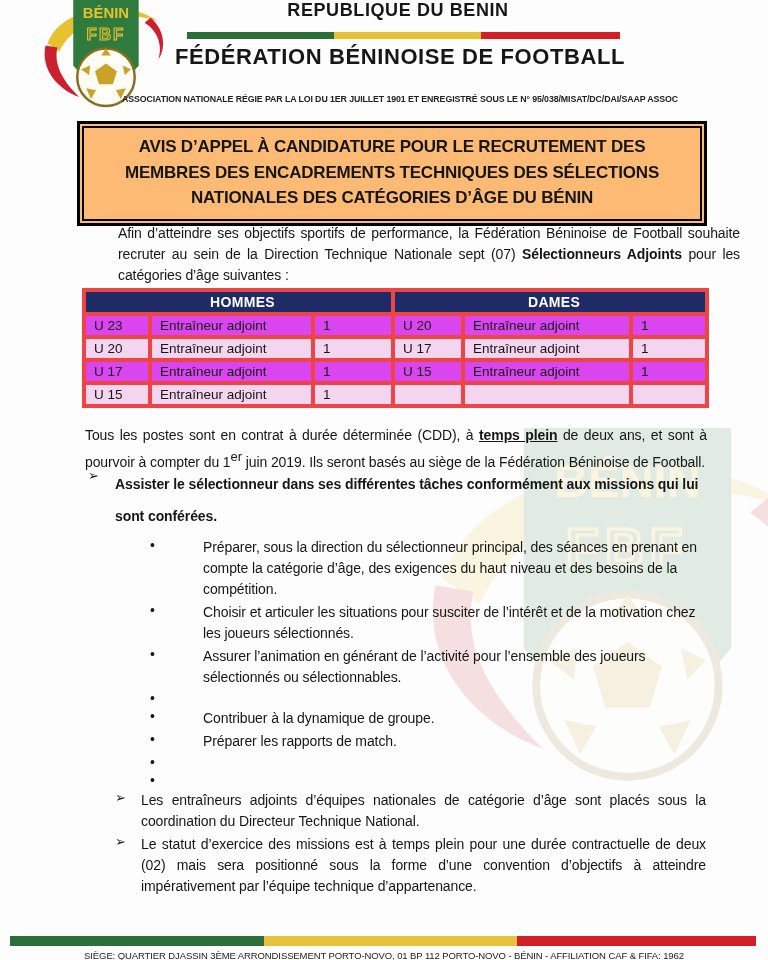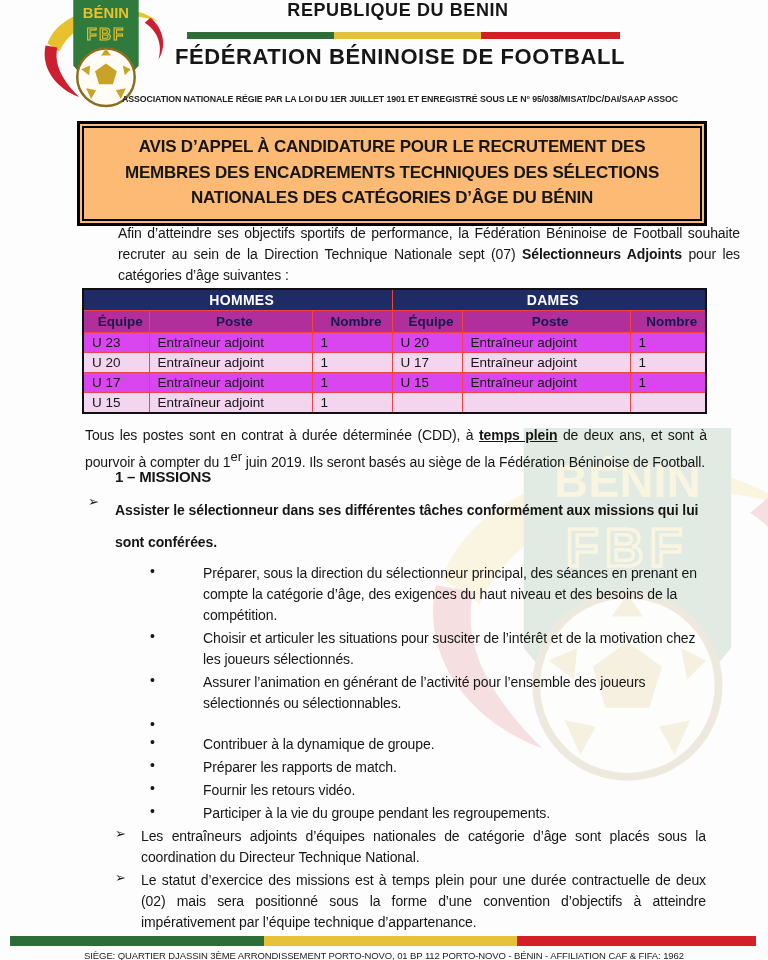--- a/index.html
+++ b/index.html
@@ -41,21 +41,21 @@
   .intro{top:223px;left:77px;width:622px;line-height:21px;margin-left:41px;}
   .contract{top:424px;left:85px;width:622px;line-height:22px;}
   .seg-bold{font-weight:bold;}
   .seg-underline{text-decoration:underline;}
   sup{font-size:13px;}
 
   
   .tbl-wrap{top:288px;left:82px;}
   table.recruit{border-collapse:collapse;width:623px;table-layout:fixed;
     font-size:13.5px;}
-  table.recruit th,table.recruit td{border:1px solid #ef4444;padding:0 0 0 8px;
+  table.recruit th,table.recruit td{border:4px solid #ef4444;padding:0 0 0 8px;
     overflow:hidden;white-space:nowrap;}
   table.recruit{border:2px solid #101010;}
   th.group{background:var(--navy);color:#fff;text-align:center;font-size:14px;
     height:20px;padding:0;letter-spacing:.3px;}
   th.colhead{background:var(--magenta);color:#18184e;text-align:center;
     font-size:13.5px;height:21px;padding:0;}
   td.cell{height:19px;background:#d946ef;}
   tr.stripe td.cell{background:var(--pink);}
   td.c-poste{padding-left:14px;}
   td.c-nombre{padding-left:10px;}
@@ -139,28 +139,20 @@
           <col style="width:80px">
         <col style="width:70px">
           <col style="width:168px">
           <col style="width:76px">
       </colgroup>
       <thead>
           <tr>
             <th class="group" colspan="3">HOMMES</th>
             <th class="group" colspan="3">DAMES</th>
           </tr>
-          <tr>
-            <th class="colhead">Équipe</th>
-            <th class="colhead">Poste</th>
-            <th class="colhead">Nombre</th>
-            <th class="colhead">Équipe</th>
-            <th class="colhead">Poste</th>
-            <th class="colhead">Nombre</th>
-          </tr>
         </thead>
       <tbody>
           <tr>
             <td class="cell c-equipe">U 23</td>
             <td class="cell c-poste">Entraîneur adjoint</td>
             <td class="cell c-nombre">1</td>
             <td class="cell c-equipe">U 20</td>
             <td class="cell c-poste">Entraîneur adjoint</td>
             <td class="cell c-nombre">1</td>
           </tr>
@@ -188,21 +180,20 @@
             <td class="cell c-poste"></td>
             <td class="cell c-nombre"></td>
           </tr>
         </tbody>
     </table>
   </div>
 
   <div class="layer para contract"><span>Tous les postes sont en contrat à durée déterminée (CDD), à </span><span class="seg-bold seg-underline">temps plein</span><span> de deux ans, et sont à pourvoir à compter du 1</span><sup>er</sup><span> juin 2019. Ils seront basés au siège de la Fédération Béninoise de Football.</span></div>
 
   <div class="layer content-flow">
-    <div class="sec-heading h-missions">1 – MISSIONS</div>
     <div class="arrow-list">
         <div class="li">
           <span class="marker">➢</span>
           <span class="li-text b">Assister le sélectionneur dans ses différentes tâches conformément aux missions qui lui sont conférées.</span>
         </div>
       </div>
     <div class="bullet-list">
         <div class="li">
           <span class="marker">•</span>
           <span class="li-text">Préparer, sous la direction du sélectionneur principal, des séances en prenant en compte la catégorie d’âge, des exigences du haut niveau et des besoins de la compétition.</span>
@@ -221,25 +212,23 @@
         <div class="li">
           <span class="marker">•</span>
           <span class="li-text">Contribuer à la dynamique de groupe.</span>
         </div>
         <div class="li">
           <span class="marker">•</span>
           <span class="li-text">Préparer les rapports de match.</span>
         </div>
         <div class="li">
           <span class="marker">•</span>
-          <span class="li-text">Fournir les retours vidéo.</span>
-        </div>
-        <div class="li">
-          <span class="marker">•</span>
-          <span class="li-text">Participer à la vie du groupe pendant les regroupements.</span>
+        </div>
+        <div class="li">
+          <span class="marker">•</span>
         </div>
       </div>
 
     <div class="sub-arrow-list">
         <div class="li">
           <span class="marker">➢</span>
           <span class="li-text">Les entraîneurs adjoints d’équipes nationales de catégorie d’âge sont placés sous la coordination du Directeur Technique National.</span>
         </div>
         <div class="li">
           <span class="marker">➢</span>

